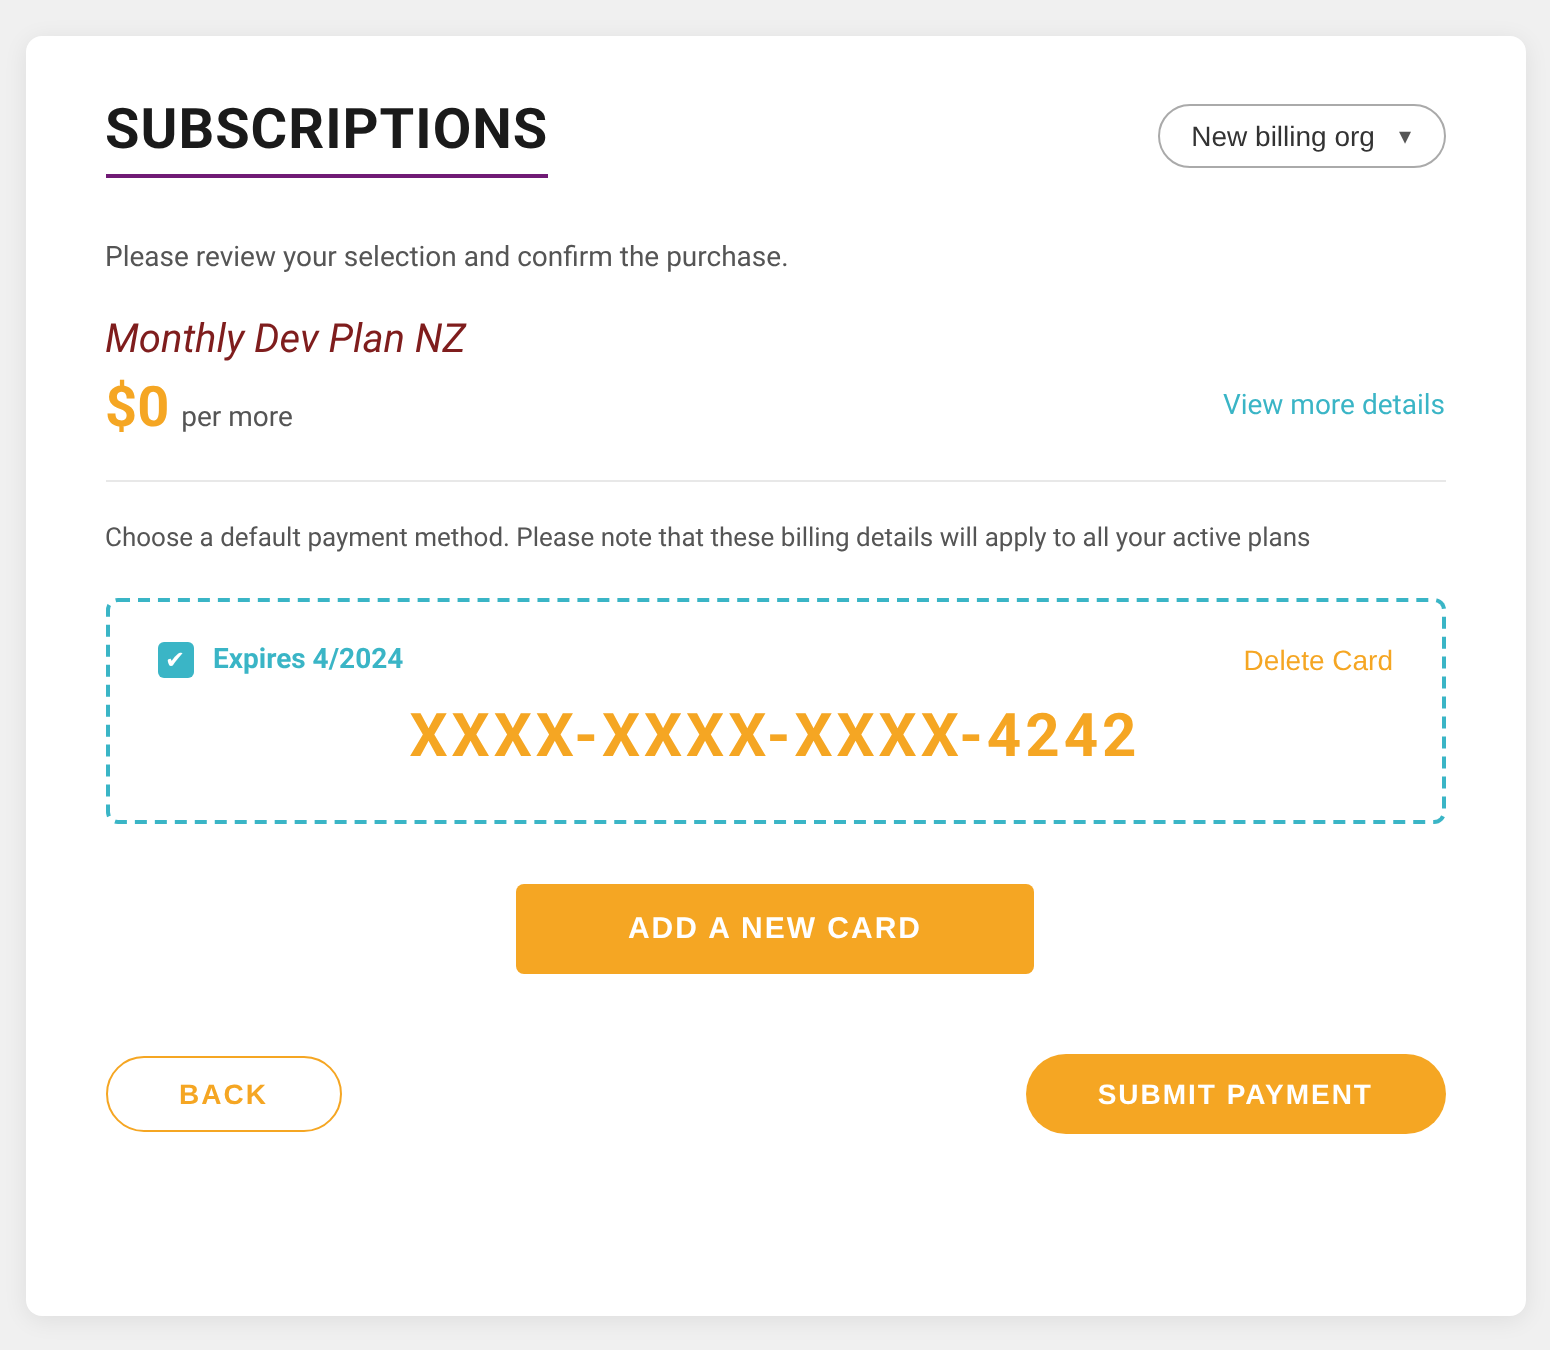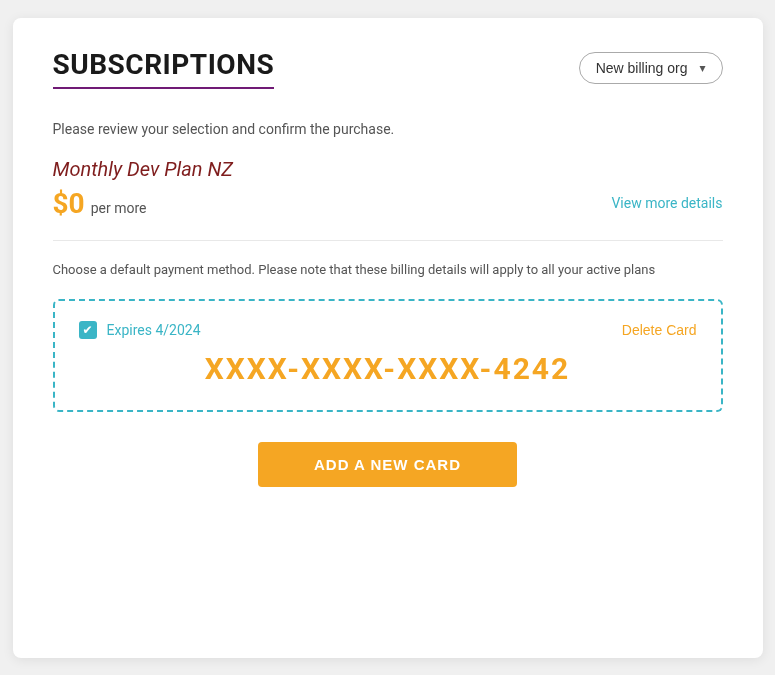--- a/index.html
+++ b/index.html
@@ -126,21 +126,21 @@
       cursor: pointer;
       flex-shrink: 0;
     }
     .checkbox-check {
       color: #fff;
       font-size: 12px;
       line-height: 1;
     }
     .expires-label {
       font-size: 14px;
-      font-weight: 400;
+      font-weight: 700;
       color: #3ab5c6;
     }
     .delete-card-btn {
       font-size: 14px;
       color: #f5a623;
       cursor: pointer;
       background: none;
       border: none;
       font-weight: 400;
     }
@@ -233,13 +233,17 @@
         </div>
         <span class="expires-label">Expires 4/2024</span>
       </div>
       <button class="delete-card-btn">Delete Card</button>
     </div>
     <div class="card-number">XXXX-XXXX-XXXX-4242</div>
   </div>
 
   <button class="add-card-btn">ADD A NEW CARD</button>
 
+  <div class="footer-actions">
+    <button class="back-btn">BACK</button>
+    <button class="submit-btn">SUBMIT PAYMENT</button>
+  </div>
 </div>
 
 </body></html>

